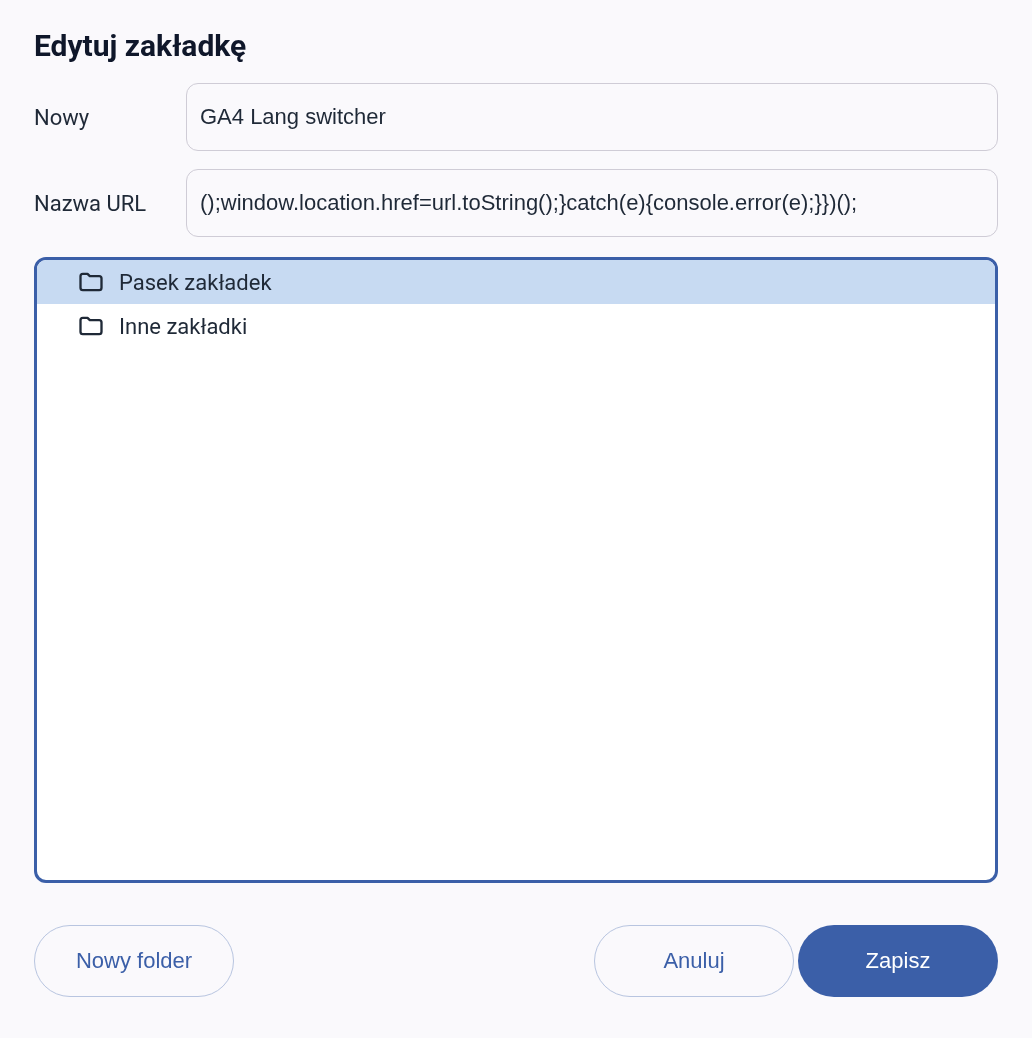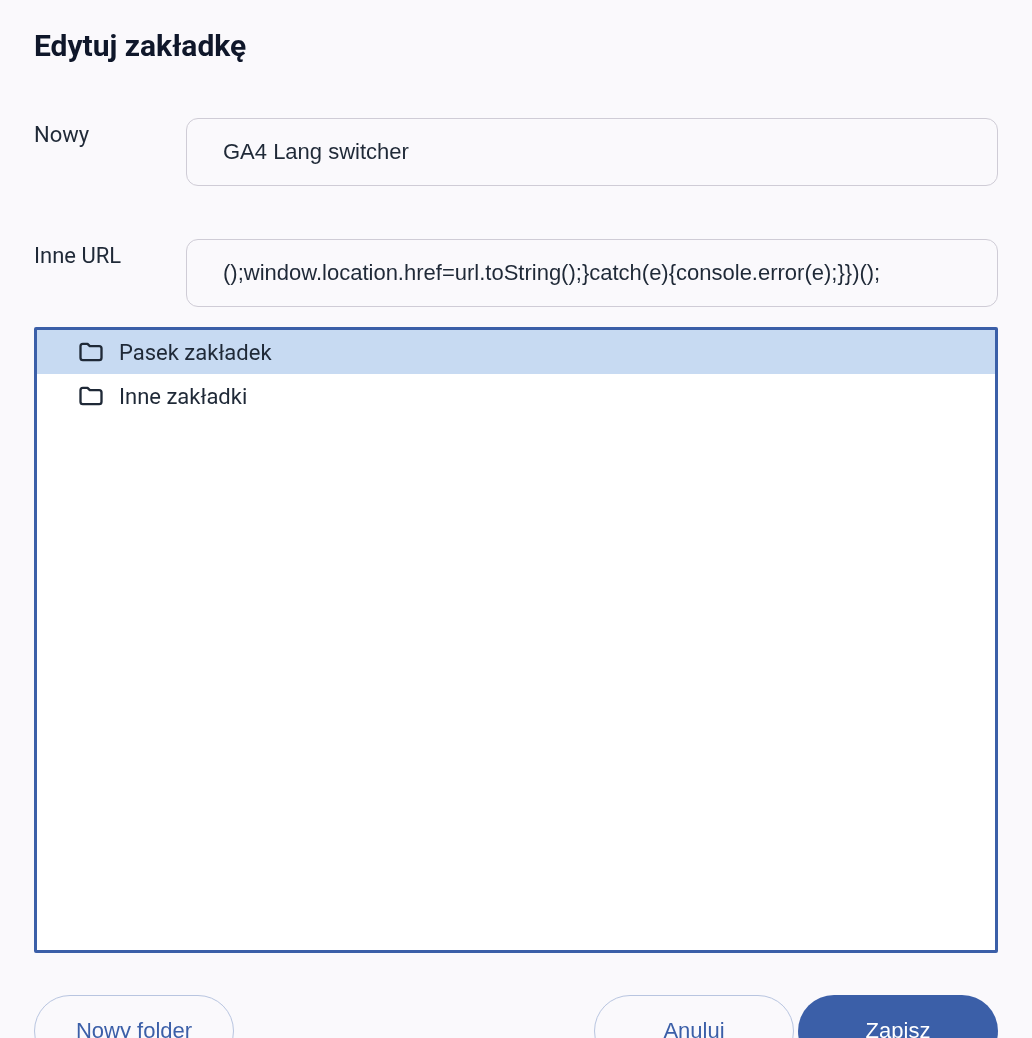--- a/index.html
+++ b/index.html
@@ -27,36 +27,35 @@
       margin-bottom: 18px;
     }
     .field-label {
       width: 152px;
       font-size: 22px;
       color: #1f2937;
     }
     .text-input {
       flex: 1;
       height: 68px;
-      padding: 0 36px;
+      padding: 0 13px;
       font-size: 22px;
       color: #1f2937;
       background: #faf9fc;
       border: 1px solid #cfccd6;
       border-radius: 12px;
       outline: none;
-      margin-top: 35px;
     }
     .folder-tree {
       margin-top: 20px;
       width: 100%;
       height: 626px;
       background: #ffffff;
       border: 3px solid #3b5fa8;
-      border-radius: 2px;
+      border-radius: 12px;
       overflow: hidden;
     }
     .folder-item {
       display: flex;
       align-items: center;
       height: 44px;
       padding-left: 40px;
       font-size: 22px;
       color: #1f2937;
       cursor: pointer;
@@ -115,21 +114,21 @@
 <body>
 
 <h1>Edytuj zakładkę</h1>
 
 <div class="field-row">
   <label class="field-label">Nowy</label>
   <input type="text" class="text-input" value="GA4 Lang switcher" style="">
 </div>
 
 <div class="field-row">
-  <label class="field-label">Inne URL</label>
+  <label class="field-label">Nazwa URL</label>
   <input type="text" class="text-input" value="();window.location.href=url.toString();}catch(e){console.error(e);}})();" style="">
 </div>
 
 <div class="folder-tree">
   <div class="folder-item selected">
     <span class="folder-icon">
       <svg viewBox="0 0 24 24" fill="none" stroke="#1f2937" stroke-width="2" stroke-linecap="round" stroke-linejoin="round">
         <path d="M3 7a2 2 0 0 1 2-2h4l2 2h8a2 2 0 0 1 2 2v8a2 2 0 0 1-2 2H5a2 2 0 0 1-2-2V7z"></path>
       </svg>
     </span>

